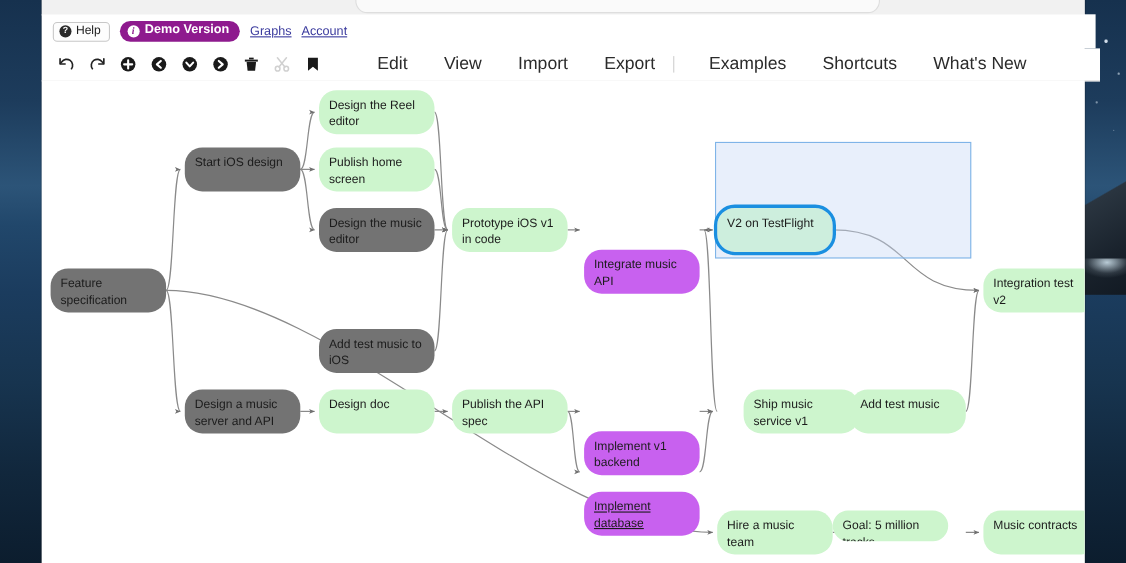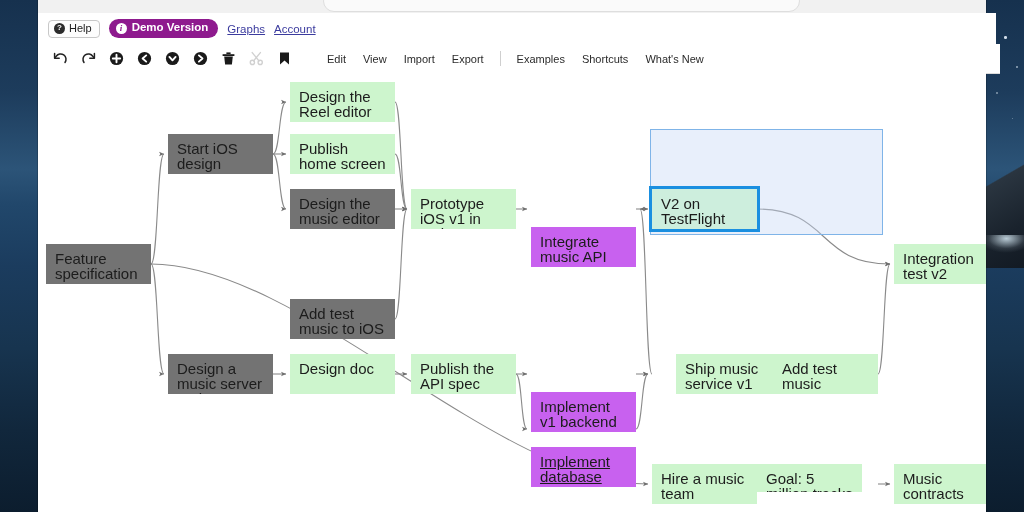--- a/index.html
+++ b/index.html
@@ -113,39 +113,40 @@
     display:flex; align-items:center; justify-content:center;
     cursor:pointer;
   }
   .ticon svg { display:block; }
   .tool-sep {
     width:1px; height:15px; background:#cfcfcf;
     margin:0 16px;
   }
   .menu-group { display:flex; align-items:center; gap:17px; }
   .menu-item {
-    font-size:11px; color:#2b2b2b; cursor:pointer; white-space:nowrap;
+    font-size:16px; color:#2b2b2b; cursor:pointer; white-space:nowrap;margin-left:16px;
   }
   .menu-pad-left { margin-left:34px; }
   
   .canvas {
     position:absolute; left:0; top:73px; width:948px; height:439px;
     background:#ffffff;
     overflow:hidden;
   }
   .canvas svg.edges { position:absolute; left:0; top:0; }
   .node {
     position:absolute;
     box-sizing:border-box;
-    font-size:15px;
+    font-size:11px;
     color:#1c1c1c;
     line-height:15px;
     padding:7px 9px 0 9px;
     overflow:hidden;
     cursor:pointer;
+    border-radius:16px;
   }
   .n-grey  { background:#737373; }
   .n-green { background:#cdf5cd; }
   .n-purple{ background:#c861ef;margin-top:38px; }
   .n-teal  { background:#cdeedd; }
   .sel-outline {
     outline:3px solid #1a8fe0;
     outline-offset:0px;
   }
   .marquee {

